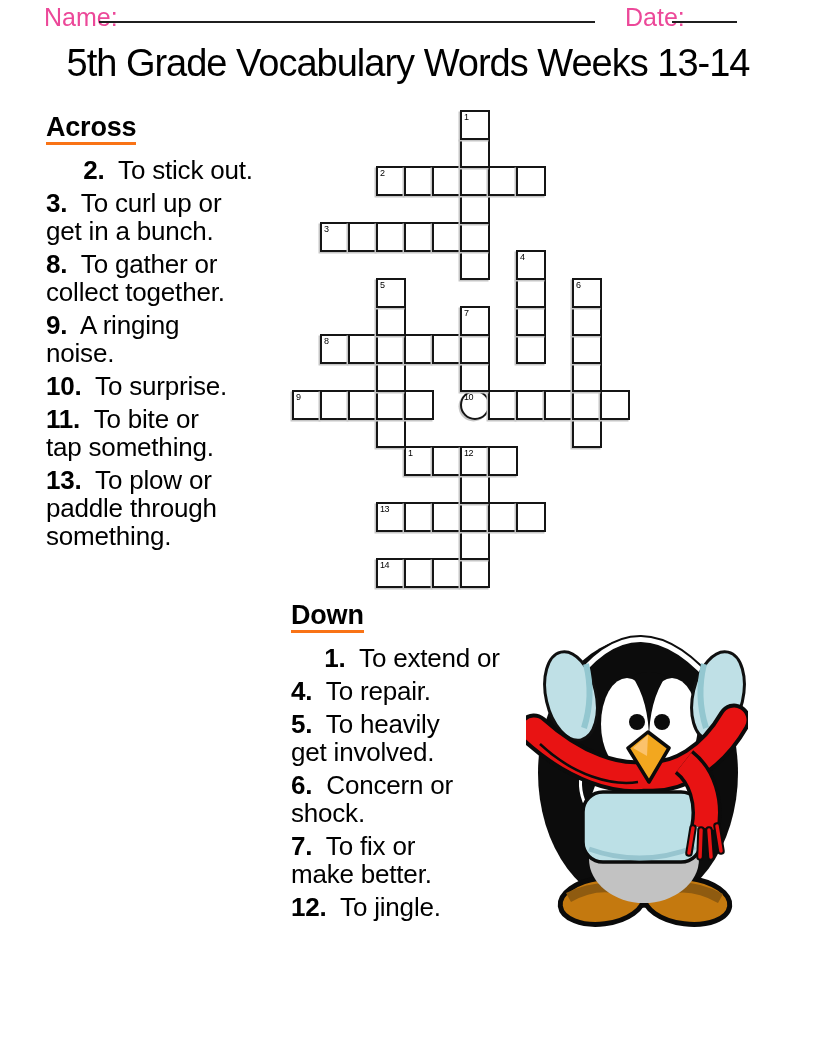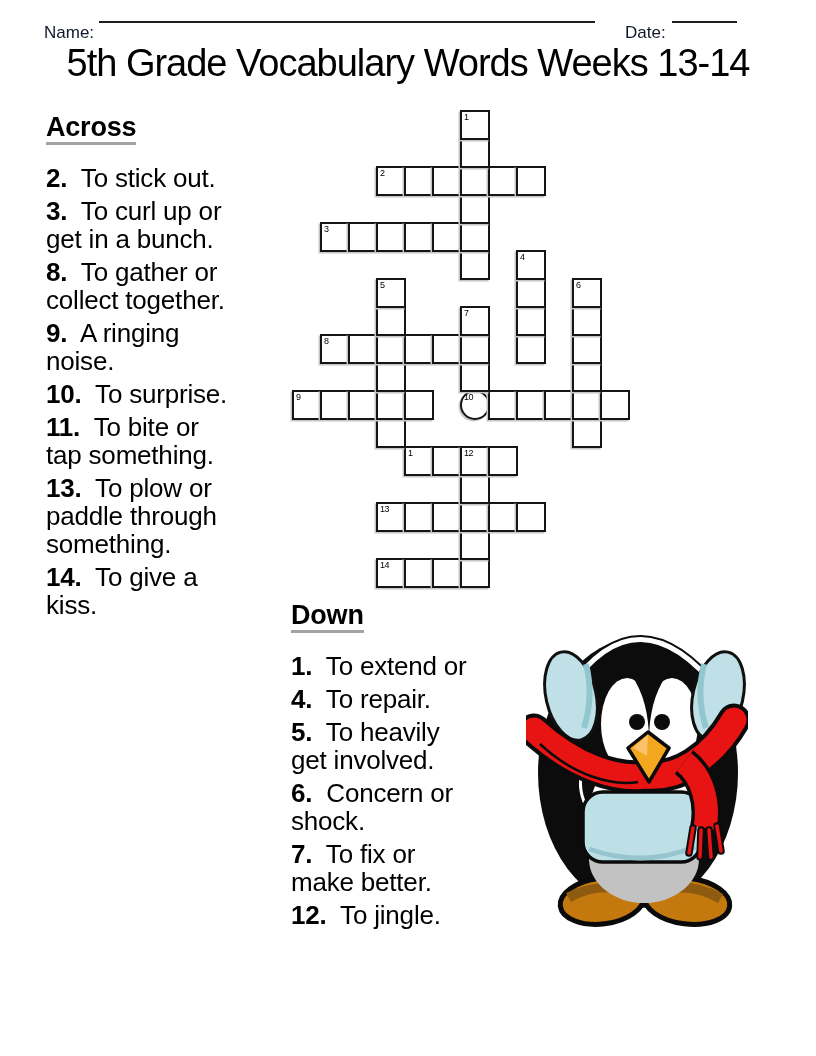--- a/index.html
+++ b/index.html
@@ -1,35 +1,35 @@
 <!DOCTYPE html>
 <html><head>
 <meta charset="utf-8">
 <style>
   html,body{margin:0;padding:0;background:#fff;}
   .page{
     position:relative;width:816px;height:1056px;background:#ffffff;overflow:hidden;
     font-family:"Liberation Sans",sans-serif;color:#000;
   }
   
-  .hdr-label{position:absolute;top:3px;font-size:17px;color:#0f172a;margin-top:20px;}
+  .hdr-label{position:absolute;top:3px;font-size:25px;color:#ec4899;}
   .write-line{position:absolute;top:21px;height:1.8px;background:#1f1f1f;}
   
   .title{
     position:absolute;left:0;top:42px;width:816px;text-align:center;
     font-size:38px;letter-spacing:-1px;color:#000;font-weight:400;
   }
   
   .clue-section{position:absolute;line-height:28px;font-size:26px;letter-spacing:-0.2px;}
   .clue-heading{
     display:inline-block;font-size:27px;font-weight:bold;line-height:30px;
-    border-bottom:3px solid #a3a3a3;padding-bottom:0px;margin-bottom:7px;
+    border-bottom:3px solid #f97316;padding-bottom:0px;margin-bottom:7px;
   }
   .clue{margin-top:5px;}
-  .clue:first-child{margin-top:12px;}
+  .clue:first-child{margin-top:4px;text-align:center;}
   .clue b{font-weight:bold;}
   
   .grid{position:absolute;left:292px;top:110px;width:338px;height:478px;}
   .cell{
     position:absolute;width:30px;height:30px;box-sizing:border-box;
     border:2px solid #151515;background:#ffffff;
     box-shadow:-1.5px 1.5px 0 #c6c6c6;
   }
   .cellnum{
     position:absolute;top:0px;left:2px;font-size:9px;line-height:10px;
@@ -71,24 +71,20 @@
           <div class="clue-line"><b>10.</b>&nbsp; To surprise.</div>
         </div>
         <div class="clue">
           <div class="clue-line"><b>11.</b>&nbsp; To bite or</div>
           <div class="clue-line">tap something.</div>
         </div>
         <div class="clue">
           <div class="clue-line"><b>13.</b>&nbsp; To plow or</div>
           <div class="clue-line">paddle through</div>
           <div class="clue-line">something.</div>
-        </div>
-        <div class="clue">
-          <div class="clue-line"><b>14.</b>&nbsp; To give a</div>
-          <div class="clue-line">kiss.</div>
         </div>
       </div>
   </div>
 
   <div class="grid" id="grid">
       <div class="cell" style="left: 84px; top: 448px;">
         <span class="cellnum">14</span>
       </div>
       <div class="cell" style="left: 112px; top: 448px;"></div>
       <div class="cell" style="left: 140px; top: 448px;"></div>

